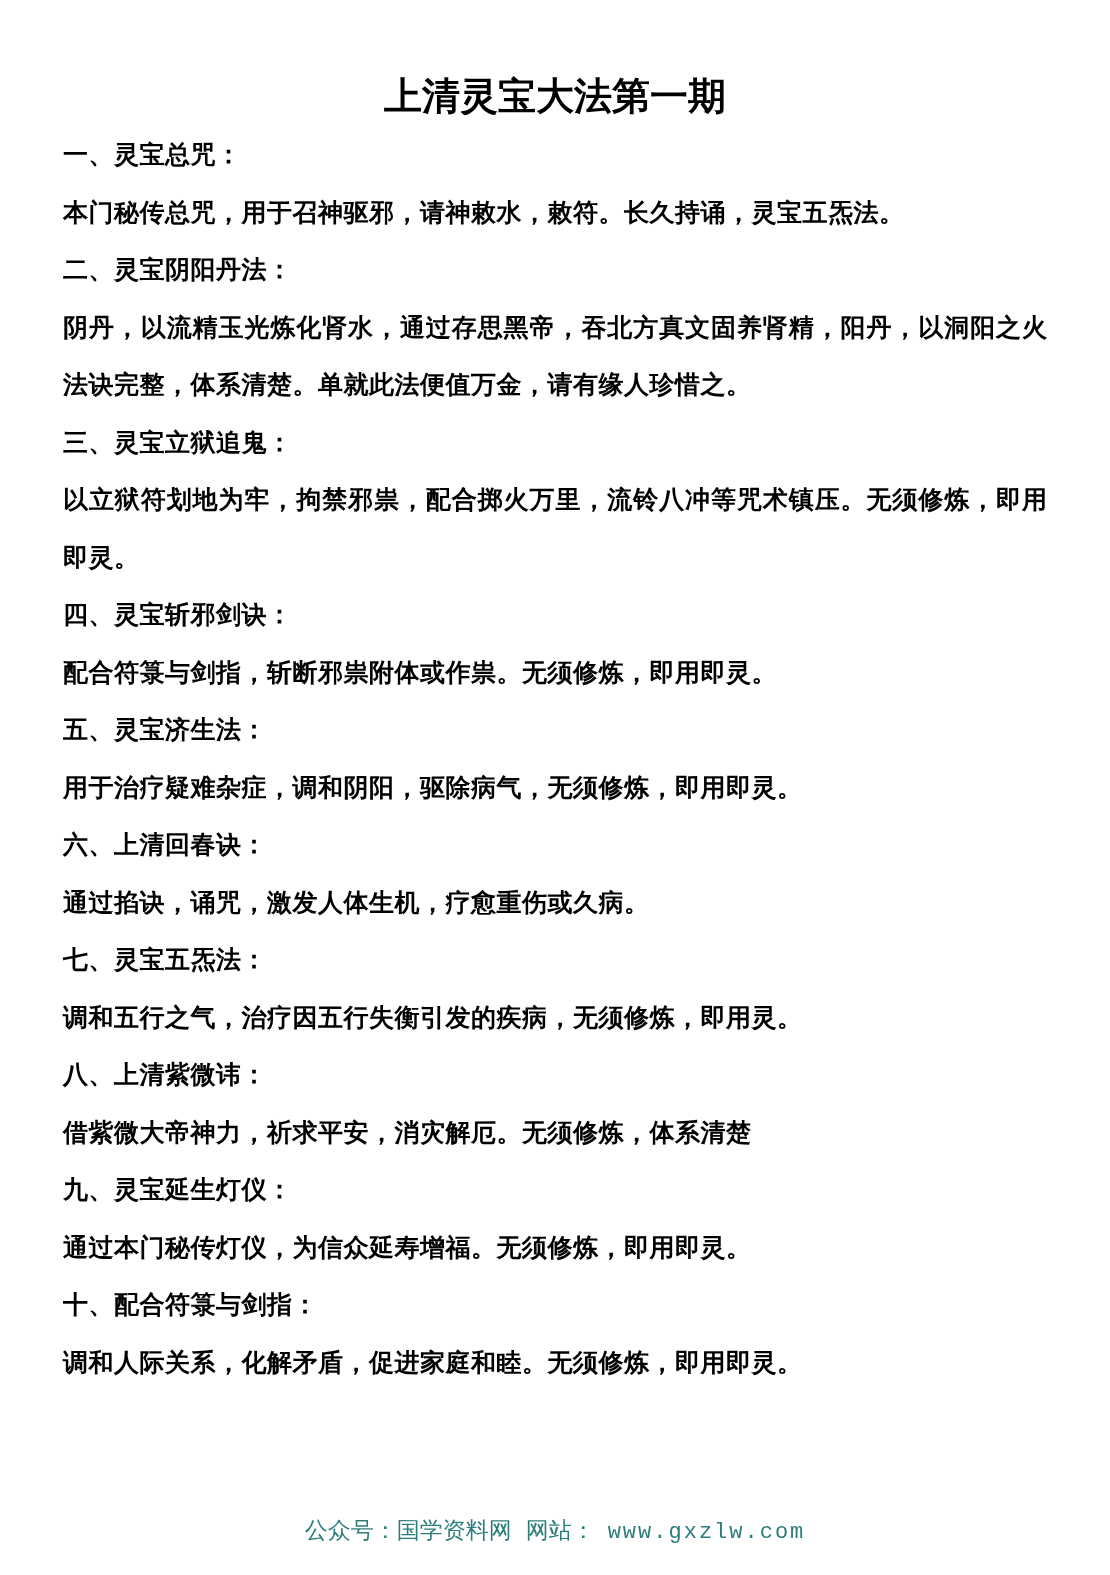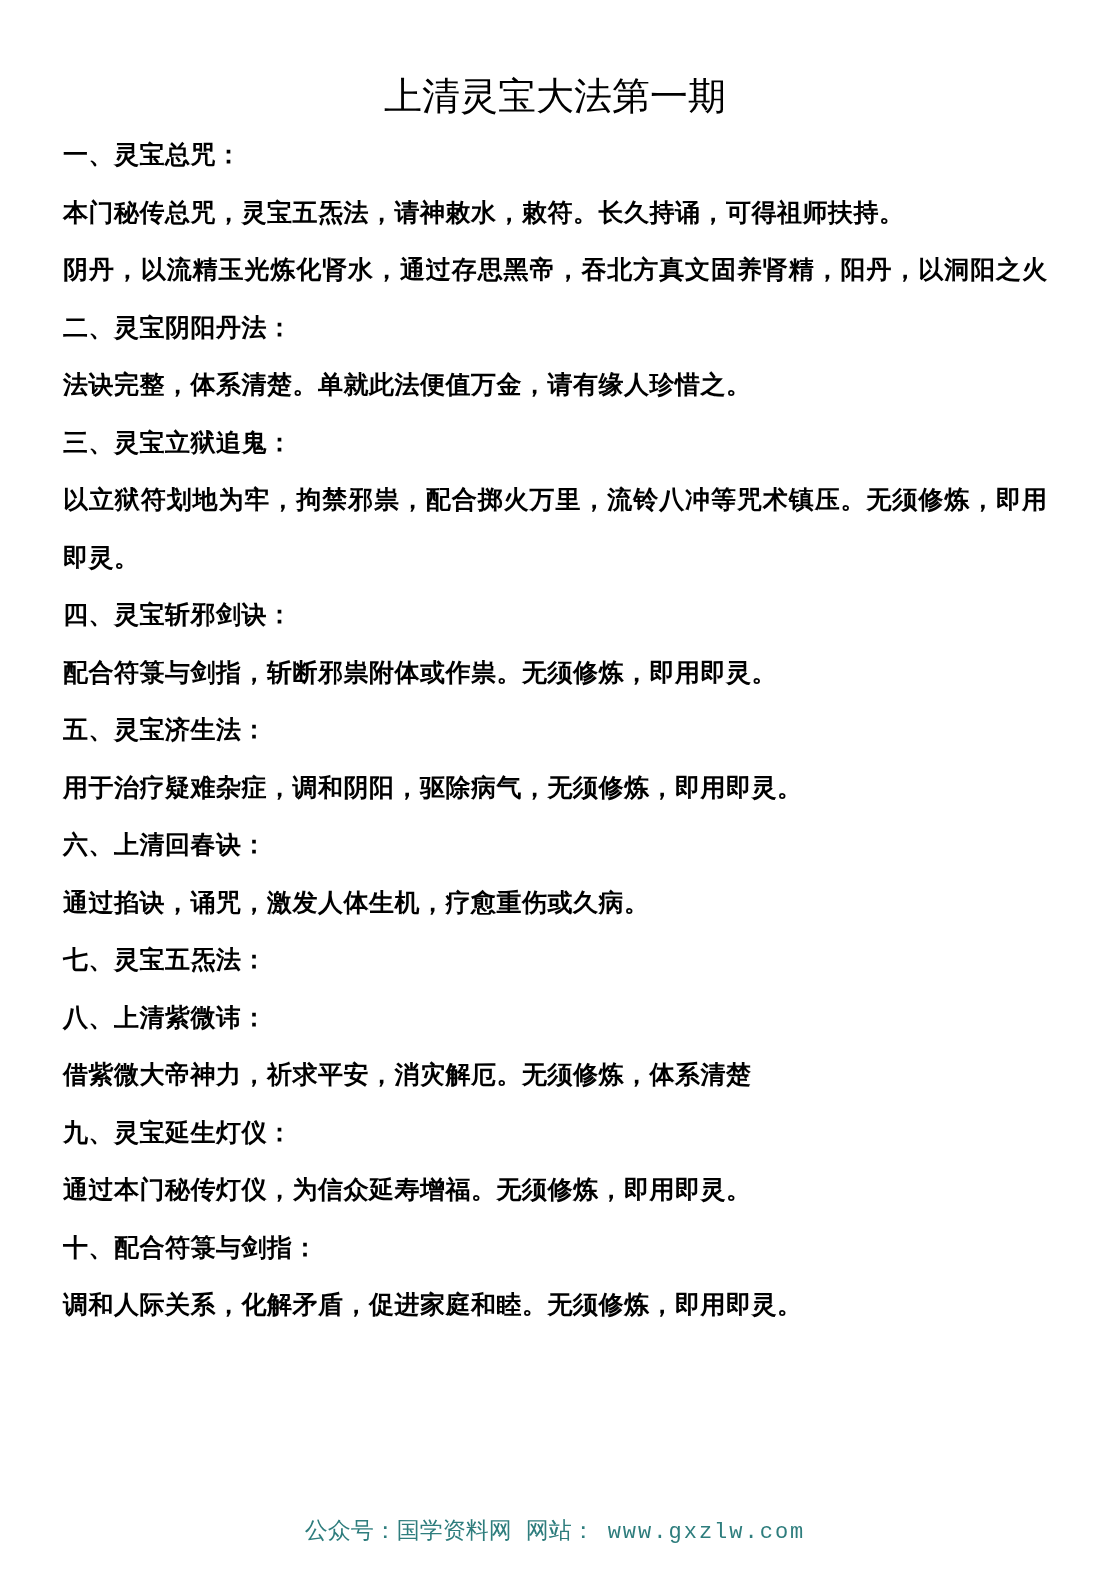--- a/index.html
+++ b/index.html
@@ -14,21 +14,21 @@
     font-family: "Liberation Serif", "DejaVu Serif", serif;
     color: #000000;
     overflow: hidden;
   }
   .doc {
     padding: 66px 63px 0 63px;
   }
   .title {
     text-align: center;
     font-size: 38px;
-    font-weight: normal;
+    font-weight: bold;
     line-height: 60px;
     white-space: nowrap;
   }
   .line {
     font-size: 25px;
     font-weight: bold;
     line-height: 57.5px;
     white-space: nowrap;
     letter-spacing: 0.5px;
   }
@@ -61,40 +61,41 @@
   }
 </style>
 </head>
 <body>
 
 <div class="doc">
 
   <div class="title">上清灵宝大法第一期</div>
 
   <div class="line">一、灵宝总咒：</div>
-  <div class="line">本门秘传总咒，灵宝五炁法，请神敕水，敕符。长久持诵，可得祖师扶持。</div>
+  <div class="line">本门秘传总咒，用于召神驱邪，请神敕水，敕符。长久持诵，灵宝五炁法。</div>
 
+  <div class="line">二、灵宝阴阳丹法：</div>
   <div class="line full">阴丹，以流精玉光炼化肾水，通过存思黑帝，吞北方真文固养肾精，阳丹，以洞阳之火</div>
-  <div class="line">二、灵宝阴阳丹法：</div>
   <div class="line">法诀完整，体系清楚。单就此法便值万金，请有缘人珍惜之。</div>
 
   <div class="line">三、灵宝立狱追鬼：</div>
   <div class="line full">以立狱符划地为牢，拘禁邪祟，配合掷火万里，流铃八冲等咒术镇压。无须修炼，即用</div>
   <div class="line">即灵。</div>
 
   <div class="line">四、灵宝斩邪剑诀：</div>
   <div class="line">配合符箓与剑指，斩断邪祟附体或作祟。无须修炼，即用即灵。</div>
 
   <div class="line">五、灵宝济生法：</div>
   <div class="line">用于治疗疑难杂症，调和阴阳，驱除病气，无须修炼，即用即灵。</div>
 
   <div class="line">六、上清回春诀：</div>
   <div class="line">通过掐诀，诵咒，激发人体生机，疗愈重伤或久病。</div>
 
   <div class="line">七、灵宝五炁法：</div>
+  <div class="line">调和五行之气，治疗因五行失衡引发的疾病，无须修炼，即用灵。</div>
 
   <div class="line">八、上清紫微讳：</div>
   <div class="line">借紫微大帝神力，祈求平安，消灾解厄。无须修炼，体系清楚</div>
 
   <div class="line">九、灵宝延生灯仪：</div>
   <div class="line">通过本门秘传灯仪，为信众延寿增福。无须修炼，即用即灵。</div>
 
   <div class="line">十、配合符箓与剑指：</div>
   <div class="line">调和人际关系，化解矛盾，促进家庭和睦。无须修炼，即用即灵。</div>
 

